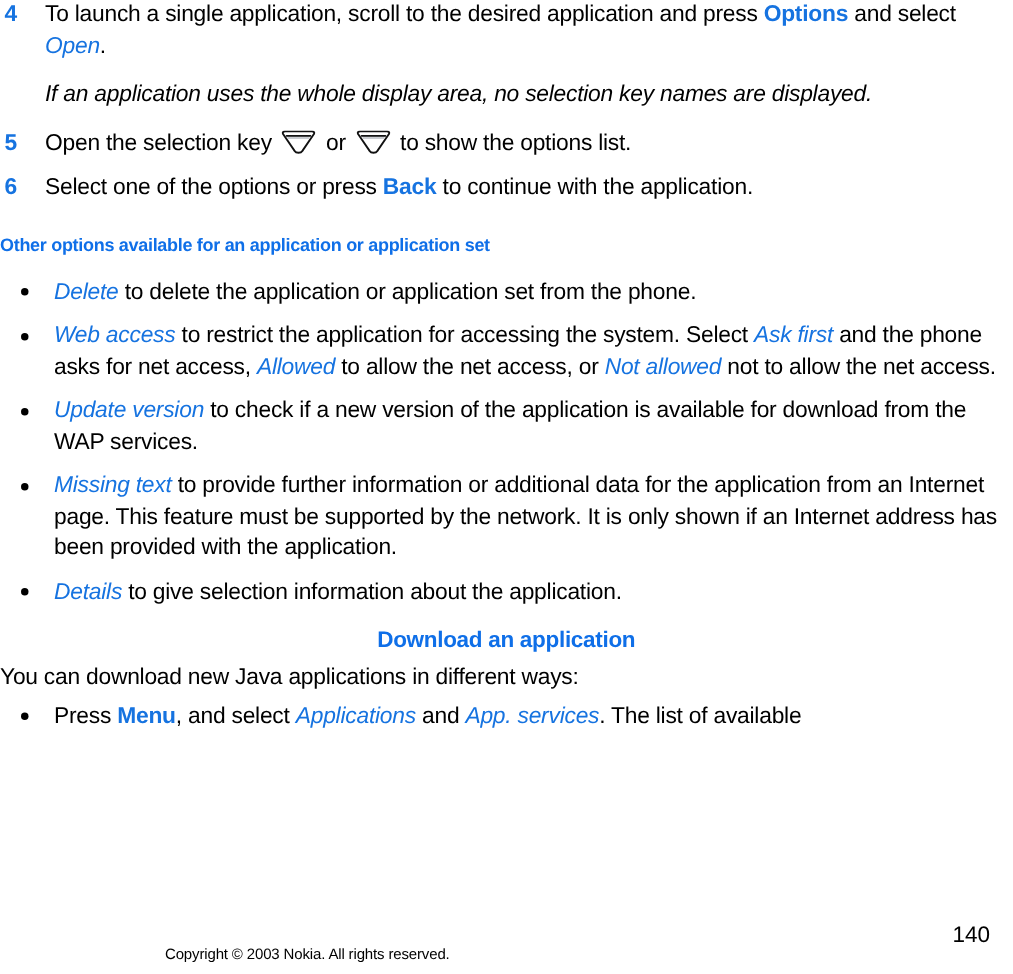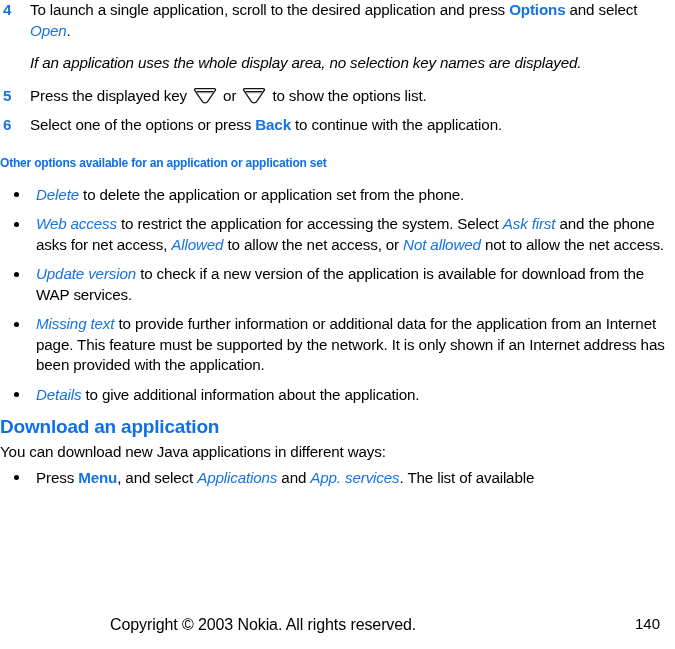--- a/index.html
+++ b/index.html
@@ -87,24 +87,25 @@
     font-weight: bold;
     font-size: 12px;
     line-height: 20px;
     letter-spacing: -0.2px;
     margin: 0;
     padding-left: 0;
   }
   .h-sub {
     color: #0F6FE8;
     font-weight: bold;
-    font-size: 19px;
+    font-size: 15px;
     line-height: 20px;
     letter-spacing: -0.2px;
     margin: 0;
+    text-align: center;
   }
 
   
   .ui-bold {
     color: #1673E0;
     font-weight: bold;
   }
   .ui-italic {
     color: #1673E0;
     font-style: italic;
@@ -126,22 +127,22 @@
   .footer {
     position: absolute;
     left: 0;
     bottom: 14px;
     width: 675px;
     height: 20px;
   }
   .footer-copy {
     position: absolute;
     left: 110px;
-    top: 0;
-    font-size: 16px;
+    top: 12px;
+    font-size: 10px;
     line-height: 20px;
     letter-spacing: -0.1px;
     color: #000;
   }
   .footer-page {
     position: absolute;
     right: 15px;
     top: -1px;
     font-size: 15px;
     line-height: 20px;
@@ -170,21 +171,21 @@
     <div class="sp-md"></div>
 
     <div class="indented body-text">
       <span><span class="run">If an application uses the whole display area, no selection key names are displayed.</span></span>
     </div>
 
     <div class="sp-md"></div>
 
     <div class="step body-text">
       <span class="step-num">5</span>
-      <span class="step-body"><span class="run">Press the displayed key </span><span class="selkey"><svg viewBox="0 0 24 16" width="24" height="16" xmlns="http://www.w3.org/2000/svg">
+      <span class="step-body"><span class="run">Open the selection key </span><span class="selkey"><svg viewBox="0 0 24 16" width="24" height="16" xmlns="http://www.w3.org/2000/svg">
               <path d="M1.6 2.2 C1.2 1.2 2.0 0.6 3.0 0.6 L21.0 0.6 C22.0 0.6 22.8 1.2 22.4 2.2 L14.6 13.6 C13.6 15.2 10.4 15.2 9.4 13.6 Z" fill="#ffffff" stroke="#111111" stroke-width="1.25" stroke-linejoin="round"></path>
               <path d="M4.3 3.9 L19.7 3.9 L18.9 5.6 L5.1 5.6 Z" fill="#c9ccd1"></path>
               <path d="M4.0 3.6 L20.0 3.6" stroke="#111111" stroke-width="1.05" stroke-linecap="round"></path>
             </svg></span><span class="run"> or </span><span class="selkey"><svg viewBox="0 0 24 16" width="24" height="16" xmlns="http://www.w3.org/2000/svg">
               <path d="M1.6 2.2 C1.2 1.2 2.0 0.6 3.0 0.6 L21.0 0.6 C22.0 0.6 22.8 1.2 22.4 2.2 L14.6 13.6 C13.6 15.2 10.4 15.2 9.4 13.6 Z" fill="#ffffff" stroke="#111111" stroke-width="1.25" stroke-linejoin="round"></path>
               <path d="M4.3 3.9 L19.7 3.9 L18.9 5.6 L5.1 5.6 Z" fill="#c9ccd1"></path>
               <path d="M4.0 3.6 L20.0 3.6" stroke="#111111" stroke-width="1.05" stroke-linecap="round"></path>
             </svg></span><span class="run"> to show the options list.</span></span>
     </div>
 
@@ -226,21 +227,21 @@
 
     <div class="bullet body-text">
       <span class="bullet-dot"></span>
       <span><span class="run ui-italic">Missing text</span><span class="run"> to provide further information or additional data for the application from an Internet page. This feature must be supported by the network. It is only shown if an Internet address has been provided with the application.</span></span>
     </div>
 
     <div class="sp-sm"></div>
 
     <div class="bullet body-text">
       <span class="bullet-dot"></span>
-      <span><span class="run ui-italic">Details</span><span class="run"> to give additional information about the application.</span></span>
+      <span><span class="run ui-italic">Details</span><span class="run"> to give selection information about the application.</span></span>
     </div>
 
     <div class="sp-md"></div>
 
     <div class="h-sub">
       <span><span class="run">Download an application</span></span>
     </div>
 
     <div class="sp-xs"></div>
 

